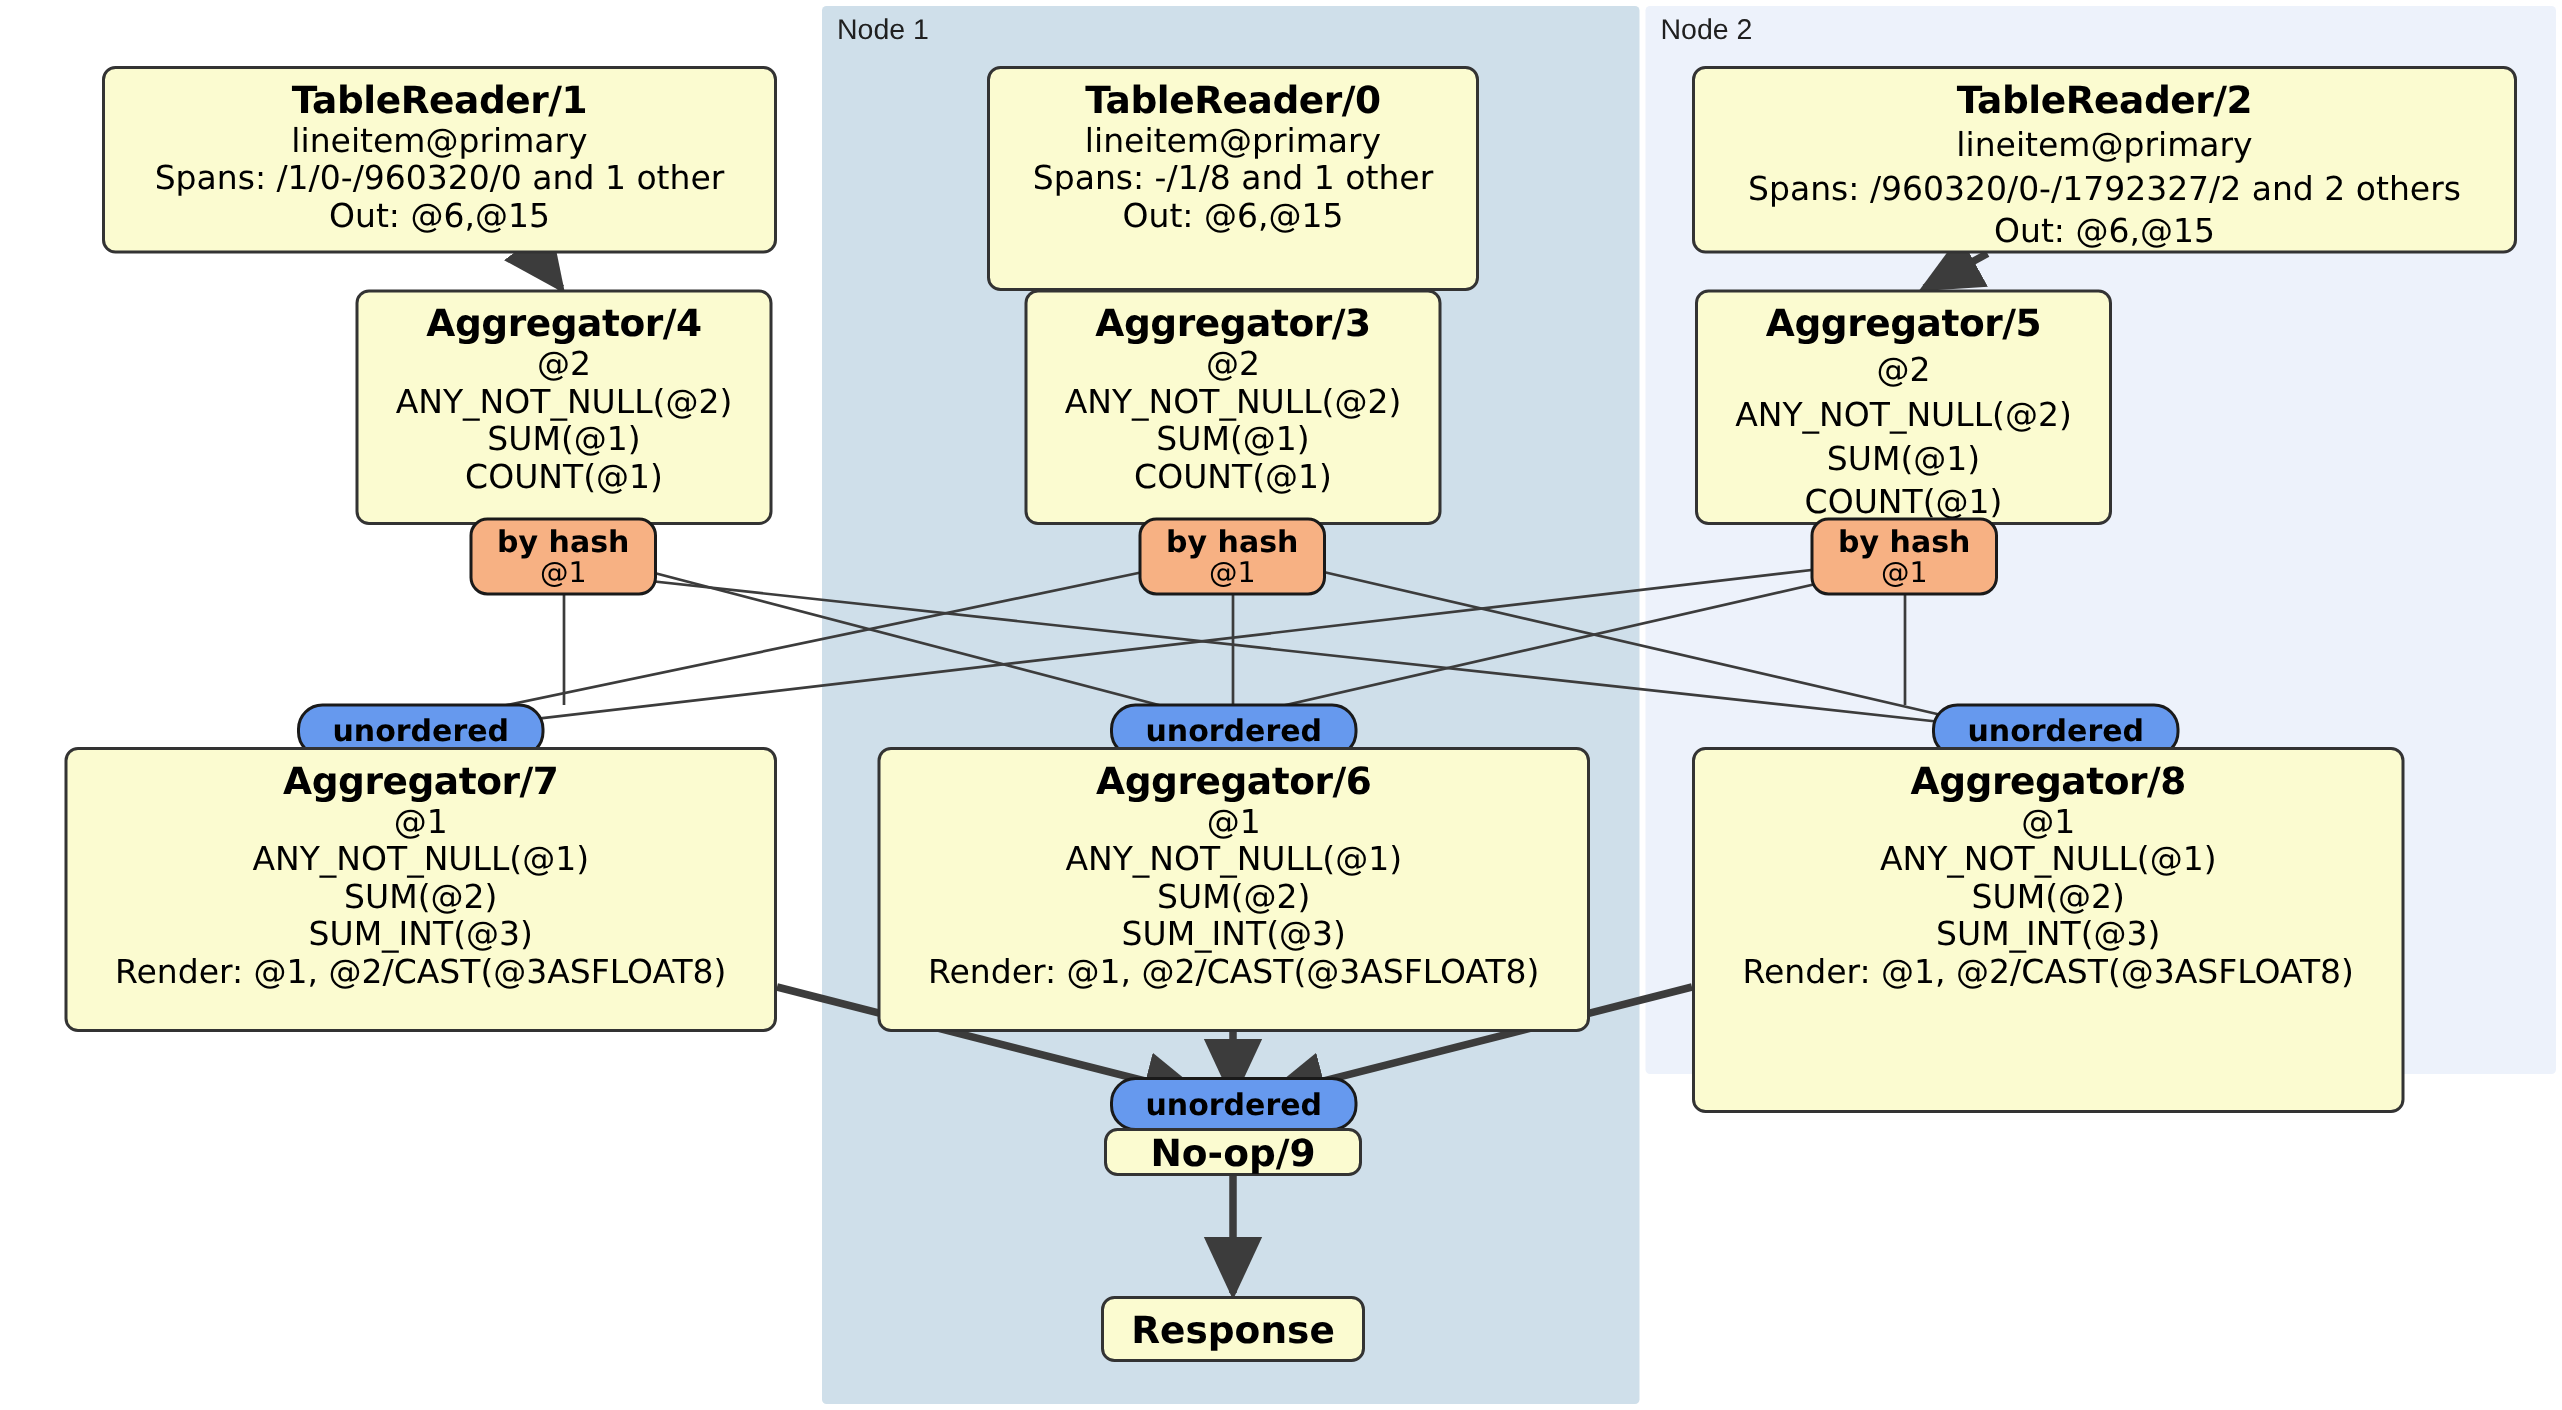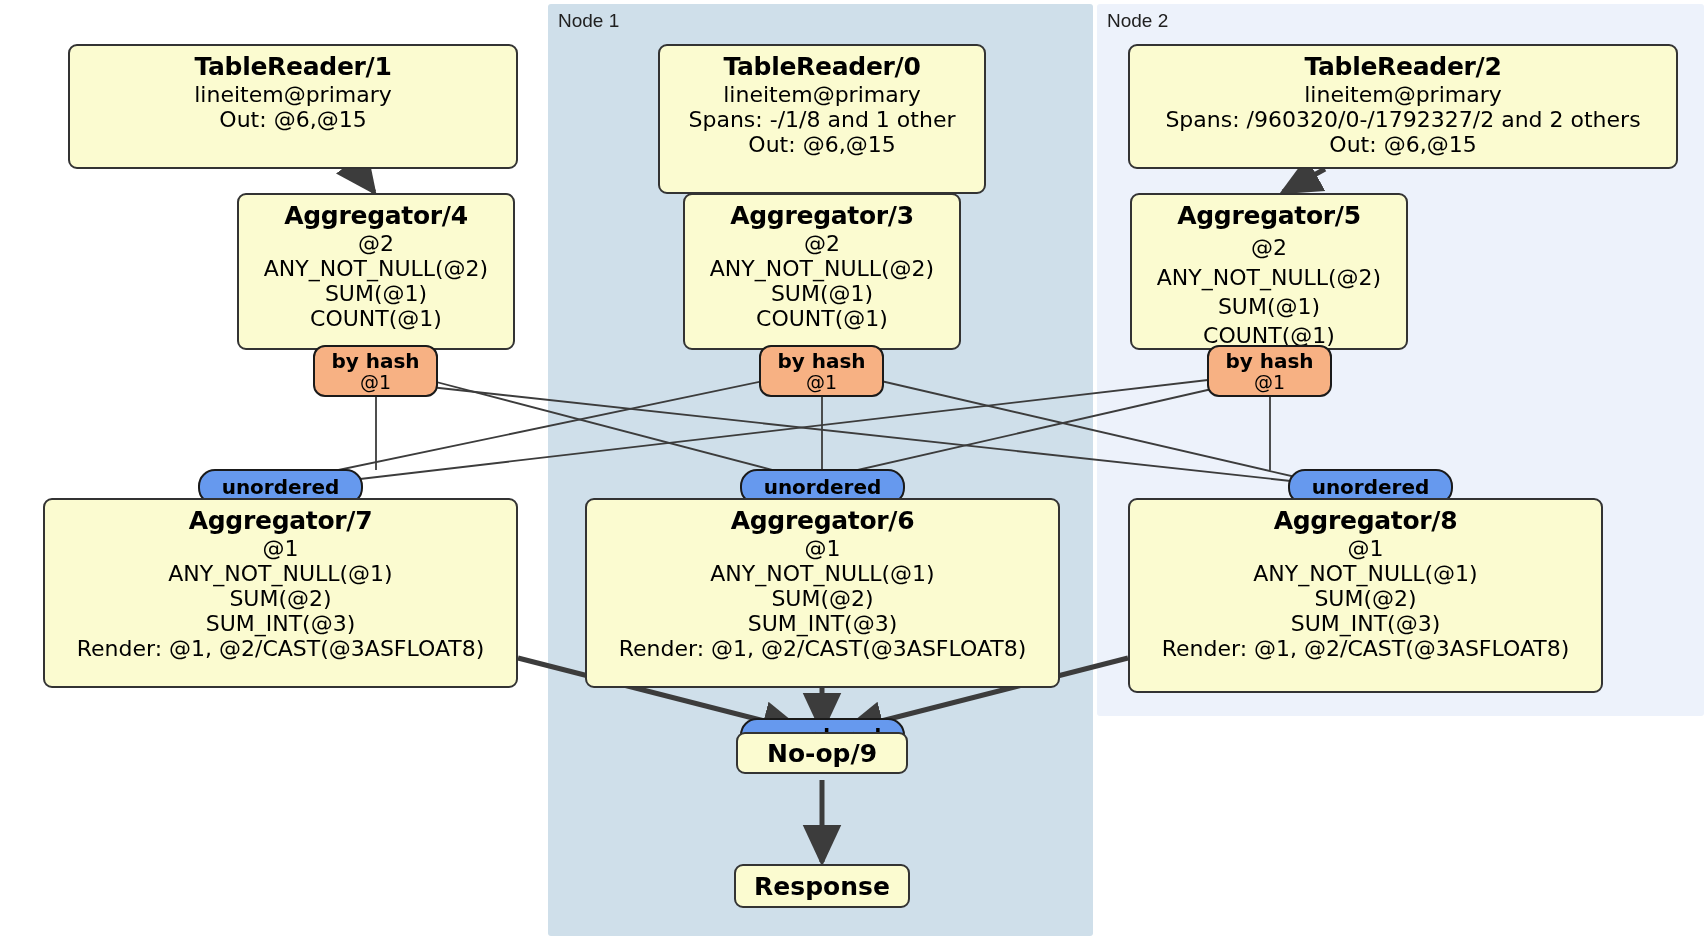--- a/index.html
+++ b/index.html
@@ -102,31 +102,32 @@
       <path d="M822,685 L822,730" stroke-width="5" marker-end="url(#arrowThick)"></path>
       <path d="M1128,658 L846,730" stroke-width="5" marker-end="url(#arrowThick)"></path>
 
       <path d="M822,780 L822,862" stroke-width="5" marker-end="url(#arrowThick)"></path>
     </g>
   </svg>
 
   <div class="proc-box" style="left:68px;top:44px;width:450px;height:125px;text-align:center;">
     <div class="proc-title">TableReader/1</div>
     <div class="proc-line">lineitem@primary</div>
+    <div class="proc-line">Spans: /1/0-/960320/0 and 1 other</div>
     <div class="proc-line">Out: @6,@15</div>
   </div>
 
   <div class="proc-box" style="left:658px;top:44px;width:328px;height:150px;">
     <div class="proc-title">TableReader/0</div>
     <div class="proc-line">lineitem@primary</div>
     <div class="proc-line">Spans: -/1/8 and 1 other</div>
     <div class="proc-line">Out: @6,@15</div>
   </div>
 
-  <div class="proc-box" style="left:1128px;top:44px;width:550px;height:125px;">
+  <div class="proc-box" style="left:1128px;top:44px;width:550px;height:125px;justify-content:space-between;">
     <div class="proc-title">TableReader/2</div>
     <div class="proc-line">lineitem@primary</div>
     <div class="proc-line">Spans: /960320/0-/1792327/2 and 2 others</div>
     <div class="proc-line">Out: @6,@15</div>
   </div>
 
   <div class="proc-box" style="left:237px;top:193px;width:278px;height:157px;">
     <div class="proc-title">Aggregator/4</div>
     <div class="proc-line">@2</div>
     <div class="proc-line">ANY_NOT_NULL(@2)</div>
@@ -188,34 +189,34 @@
 
   <div class="proc-box" style="left:585px;top:498px;width:475px;height:190px;">
     <div class="proc-title">Aggregator/6</div>
     <div class="proc-line">@1</div>
     <div class="proc-line">ANY_NOT_NULL(@1)</div>
     <div class="proc-line">SUM(@2)</div>
     <div class="proc-line">SUM_INT(@3)</div>
     <div class="proc-line">Render: @1, @2/CAST(@3ASFLOAT8)</div>
   </div>
 
-  <div class="proc-box" style="left:1128px;top:498px;width:475px;height:195px;">
+  <div class="proc-box" style="left:1128px;top:498px;width:475px;height:244px;">
     <div class="proc-title">Aggregator/8</div>
     <div class="proc-line">@1</div>
     <div class="proc-line">ANY_NOT_NULL(@1)</div>
     <div class="proc-line">SUM(@2)</div>
     <div class="proc-line">SUM_INT(@3)</div>
     <div class="proc-line">Render: @1, @2/CAST(@3ASFLOAT8)</div>
   </div>
 
   <div class="badge unord" style="left:740px;top:718px;width:165px;height:36px;">
     <span class="badge-title">unordered</span>
   </div>
 
-  <div class="small-box" style="left:736px;top:732px;width:172px;height:42px;">
+  <div class="small-box" style="left:736px;top:752px;width:172px;height:32px;">
     <span>No-op/9</span>
   </div>
 
   <div class="small-box" style="left:734px;top:864px;width:176px;height:44px;">
     <span>Response</span>
   </div>
 
 </div>
 
 </body></html>

